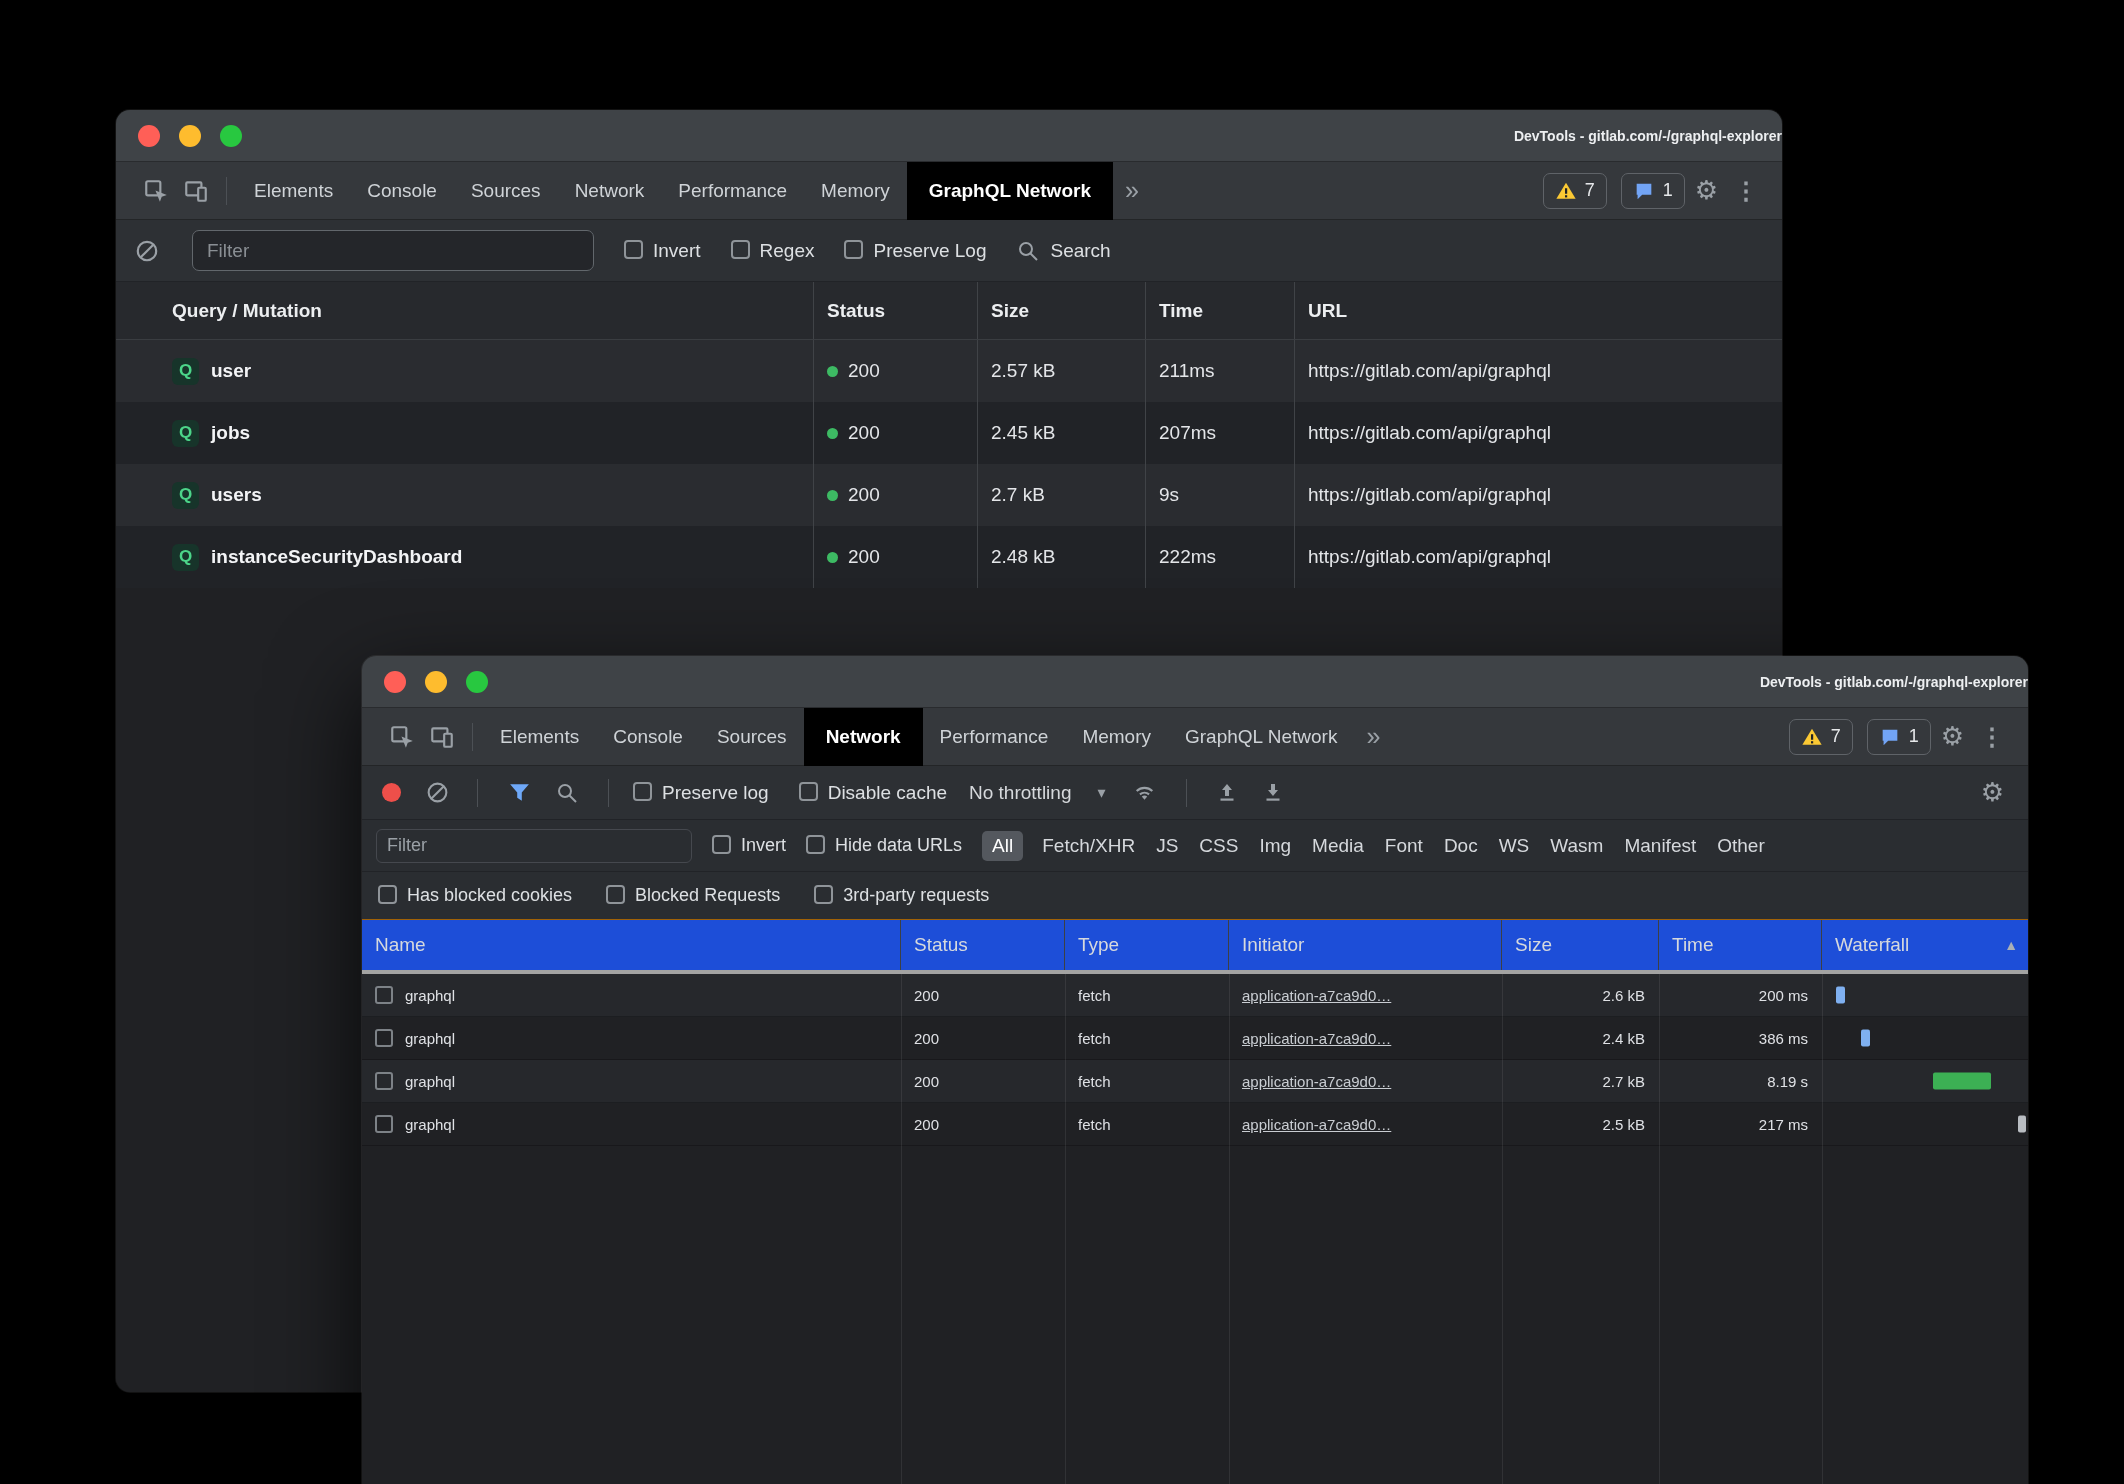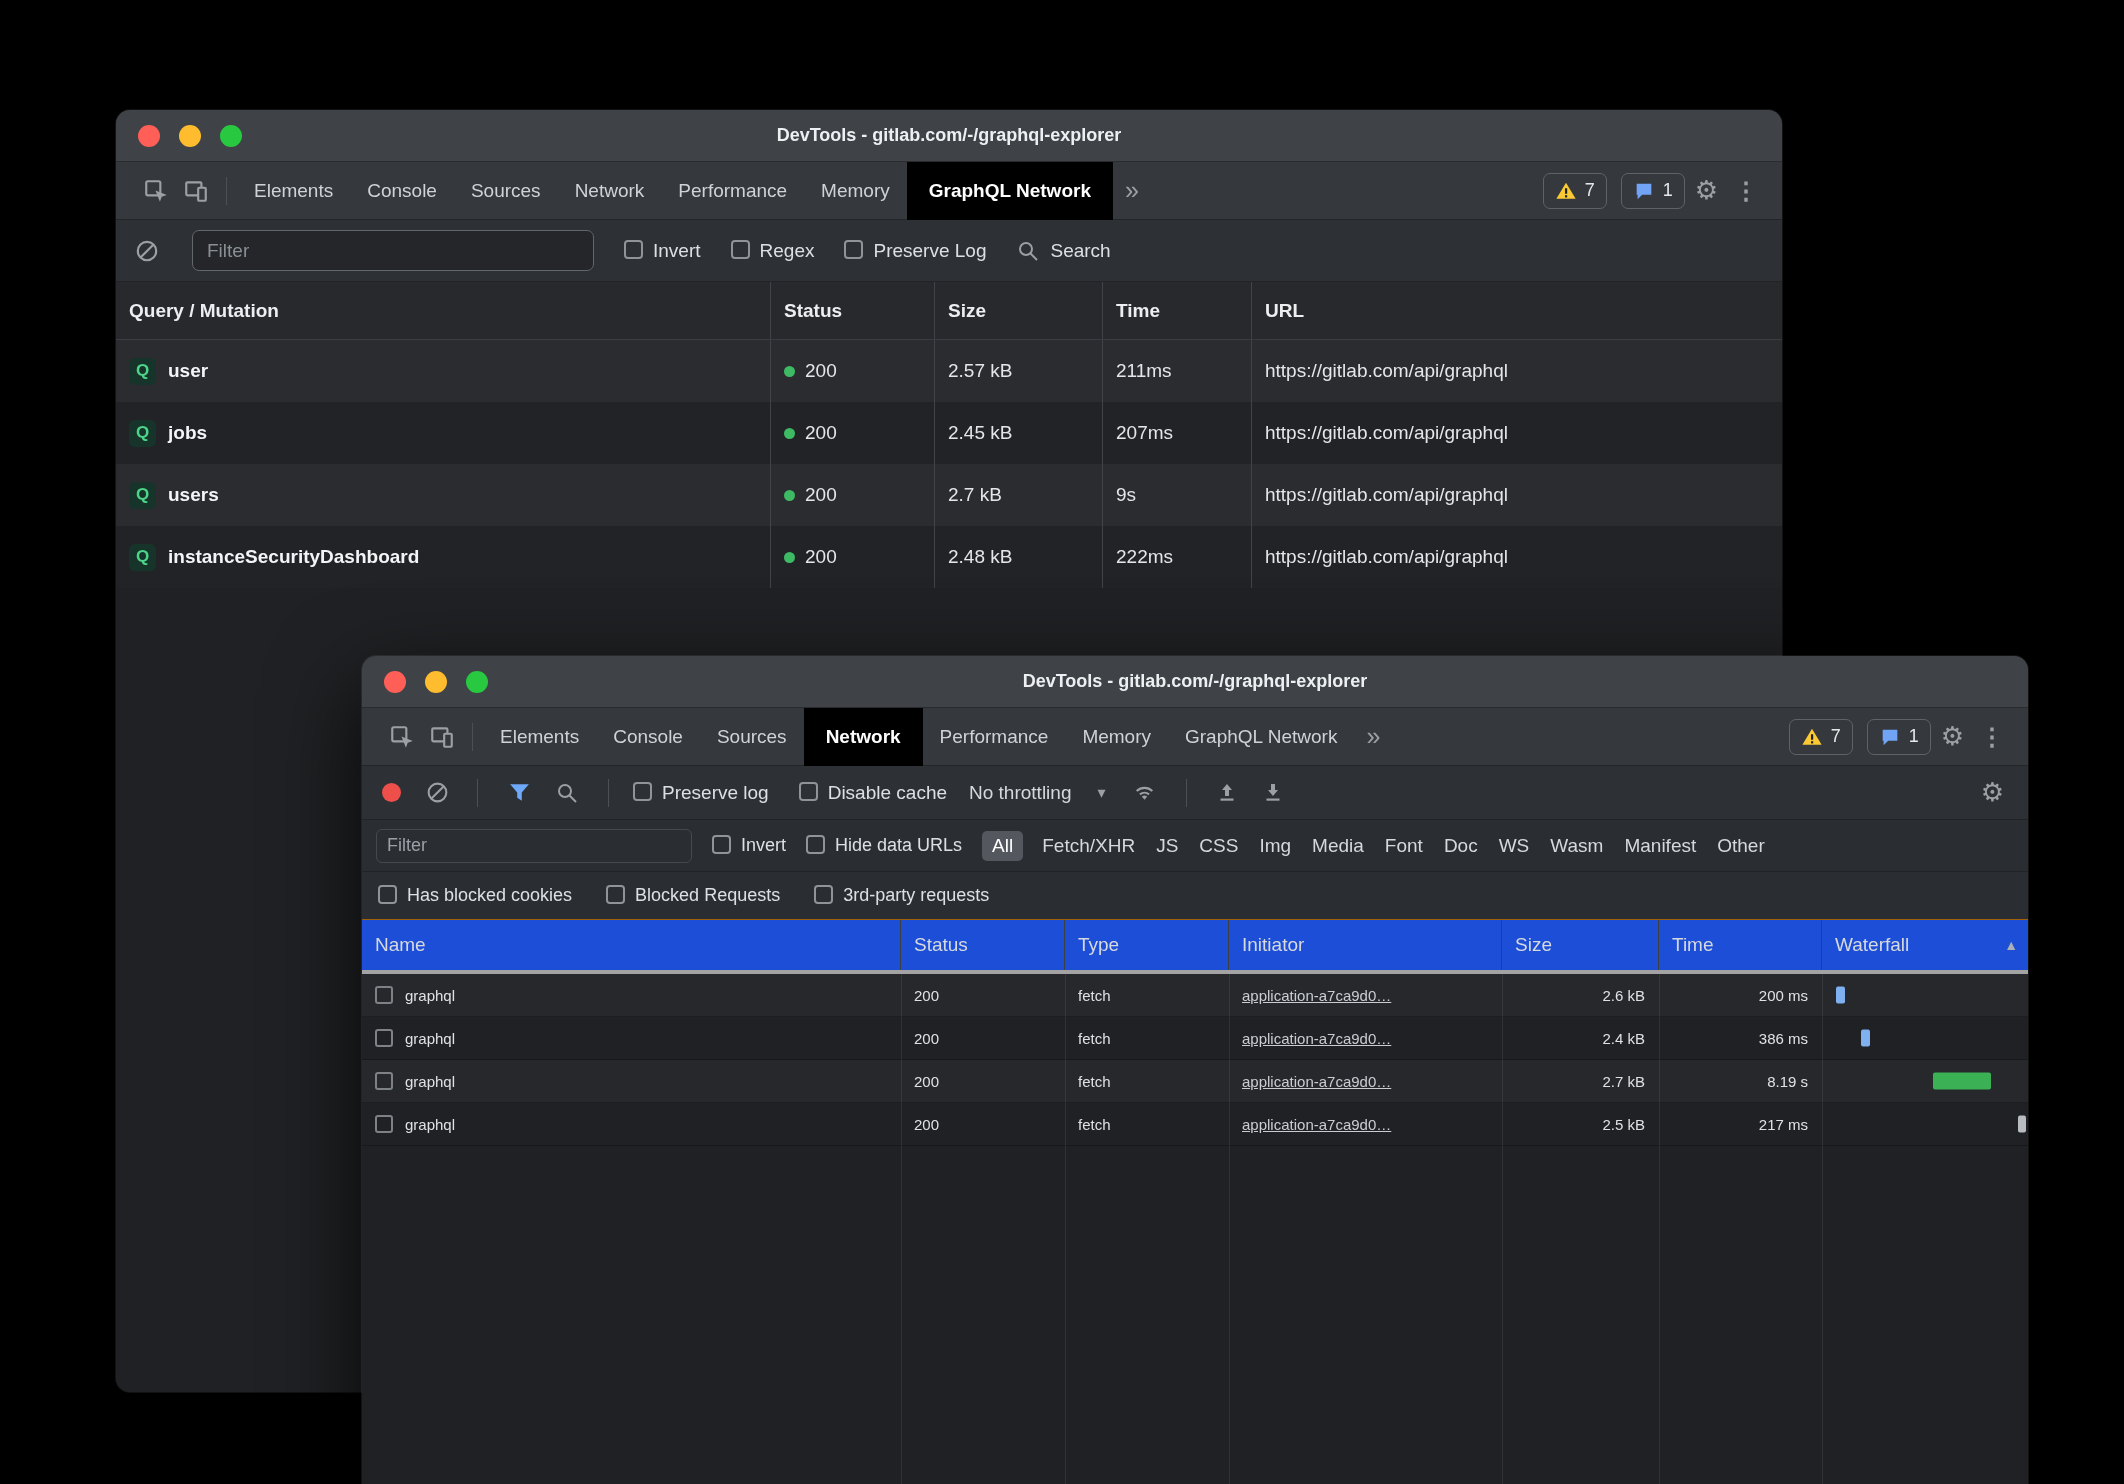--- a/index.html
+++ b/index.html
@@ -11,21 +11,21 @@
             box-shadow:0 0 0 1px rgba(255,255,255,.07), 0 30px 90px rgba(0,0,0,.8); }
   #back-window  { left:116px; top:110px; width:1666px; height:1282px; z-index:1; }
   #front-window { left:362px; top:656px; width:1666px; height:1010px; z-index:2; }
 
   
   .titlebar { height:52px; background:#3f4347; border-bottom:1px solid #292b2e;
               display:flex; align-items:center; position:relative; flex:0 0 auto; }
   .traffic { position:absolute; left:22px; display:flex; gap:19px; }
   .light { width:22px; height:22px; border-radius:50%; }
   .light.red{background:#ff5f57}.light.yellow{background:#febc2e}.light.green{background:#28c840}
-  .title { flex:1; text-align:center; font-size:18px; font-weight:bold; color:#edeff1; }
+  .title { flex:1; text-align:right; font-size:14px; font-weight:bold; color:#edeff1; }
 
   
   .tabbar { height:58px; background:#35383c; border-bottom:1px solid #232527;
             display:flex; align-items:center; padding:0 18px 0 20px; flex:0 0 auto; white-space:nowrap; }
   .icon-btn { display:flex; align-items:center; justify-content:center; width:40px; height:40px; flex:0 0 auto; }
   .vsep { width:1px; height:28px; background:#4c5055; margin:0 10px; flex:0 0 auto; }
   .tab { height:58px; display:flex; align-items:center; padding:0 17px; font-size:19px; color:#cfd3d7; flex:0 0 auto; }
   .tab.selected { background:#000; color:#fff; font-weight:bold; padding:0 22px; }
   .chevron { font-size:25px; color:#9aa0a6; padding:0 12px; flex:0 0 auto; }
   .flex-spacer { flex:1; }
@@ -40,21 +40,21 @@
   .cb-box.small { width:18px; height:18px; border-color:#7d8287; border-radius:3px; }
 
   
   .gql-filterbar { height:62px; background:#2d3034; border-bottom:1px solid #212327;
                    display:flex; align-items:center; padding:0 16px; gap:30px; flex:0 0 auto; }
   .filter-input { width:402px; height:41px; background:#24262a; border:1.5px solid #62676c; border-radius:7px;
                   color:#e8eaed; font-size:19px; padding:0 14px; outline:none; font-family:"Liberation Sans",sans-serif; }
   .filter-input::placeholder { color:#8a8f94; }
   .search-group { display:flex; align-items:center; gap:10px; font-size:19px; color:#dde0e3; }
 
-  .gql-head, .gql-row { display:grid; grid-template-columns:655px 164px 168px 149px 1fr; }
+  .gql-head, .gql-row { display:grid; grid-template-columns:655px 164px 168px 149px 1fr;padding-left:43px; }
   .gql-head { height:58px; background:#27292d; border-bottom:1px solid #3a3d41; font-weight:bold; font-size:19px; color:#eceef0; }
   .gql-head > div, .gql-row > div { display:flex; align-items:center; padding-left:13px; border-right:1px solid #404347; overflow:hidden; }
   .gql-head > div:last-child, .gql-row > div:last-child { border-right:none; }
   .gql-row { height:62px; font-size:19px; color:#e4e6e9; }
   .gql-row:nth-child(odd) { background:#2a2c30; }
   .gql-row:nth-child(even) { background:#212327; }
   .q-badge { width:27px; height:27px; border-radius:6px; background:#17342a; color:#4cd489;
              font-weight:bold; font-size:17px; display:flex; align-items:center; justify-content:center; margin-right:12px; flex:0 0 auto; }
   .q-name { font-weight:bold; color:#f3f4f6; }
   .status-dot { width:11px; height:11px; border-radius:50%; background:#3dba63; margin-right:10px; flex:0 0 auto; }

